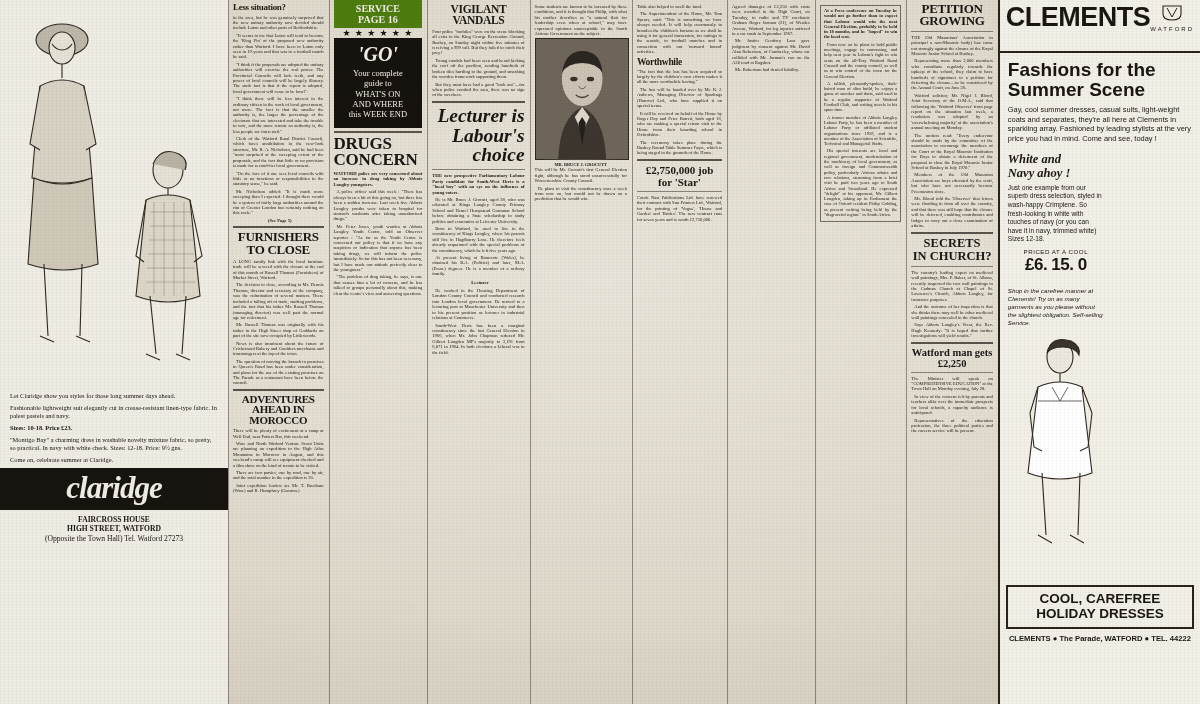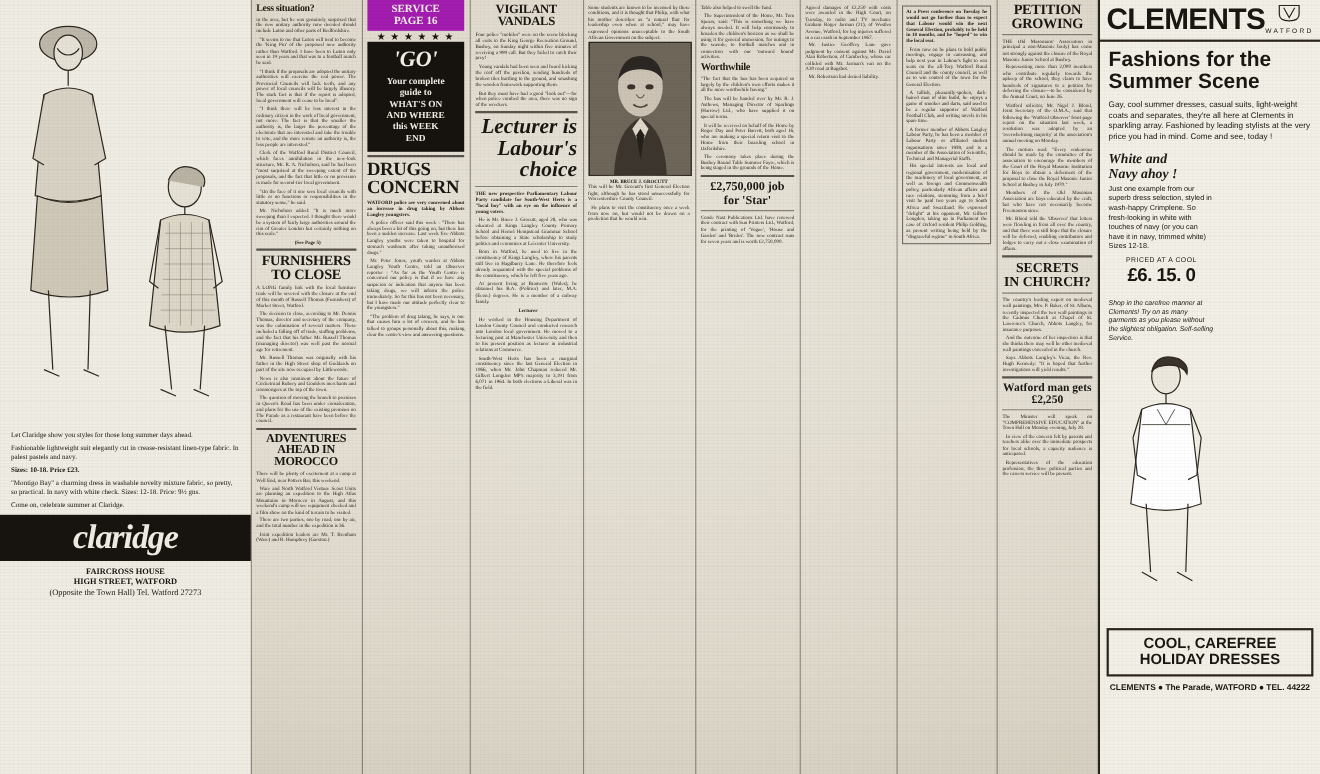--- a/index.html
+++ b/index.html
@@ -61,31 +61,31 @@
   .claridge-head{
     font-size:16px;font-weight:bold;text-align:center;line-height:1.08;
     margin:4px 0 5px;
   }
   .ad-small{font-size:6.4px;line-height:1.25;text-align:left;margin:0 10px 4px;}
   .ad-addr{font-size:7.6px;font-weight:bold;text-align:center;line-height:1.25;}
 
   
   .go-panel{background:#16120d;color:#f1eee5;text-align:center;padding:6px 15px 8px;}
   .go-title{font-size:20px;font-weight:bold;font-style:italic;line-height:1;}
-  .go-sub{font-size:8.5px;font-weight:bold;line-height:1.22;margin-top:4px;}
-  .service-top{background:#a21caf;color:#f1eee5;text-align:center;font-weight:bold;font-size:10px;line-height:1.1;padding:3px 0;}
+  .go-sub{font-size:8.5px;font-weight:normal;line-height:1.22;margin-top:4px;}
+  .service-top{background:#4d7c0f;color:#f1eee5;text-align:center;font-weight:bold;font-size:10px;line-height:1.1;padding:3px 0;}
   .stars{font-size:9px;letter-spacing:1px;text-align:center;color:#16120d;}
 
   
   #ad-clements{width:232px;background:#f2efe6;border-left:2px solid #2a231a;}
   .clements-word{
     font-size:27px;font-weight:bold;letter-spacing:-.5px;
     font-family:"Liberation Sans", sans-serif;
   }
-  .clem-bar{display:flex;align-items:center;justify-content:space-between;border-bottom:2px solid #2a231a;padding:2px 6px 3px;}
+  .clem-bar{display:flex;align-items:center;justify-content:space-between;border-bottom:2px solid #2a231a;padding:2px 6px 18px;}
   .clem-watford{font-size:6px;letter-spacing:2px;font-family:"Liberation Sans", sans-serif;}
   .clem-head{
     font-family:"Liberation Sans", sans-serif;
     font-size:19px;font-weight:bold;line-height:1.05;margin:7px 8px 5px;
   }
   .clem-body{font-family:"Liberation Sans", sans-serif;font-size:7.4px;line-height:1.3;margin:0 8px 6px;}
   .navy-head{font-family:"Liberation Serif", serif;font-style:italic;font-weight:bold;font-size:12.5px;line-height:1.1;margin:4px 8px 3px;}
   .price-big{font-family:"Liberation Sans", sans-serif;font-weight:bold;font-size:17px;text-align:center;letter-spacing:-.5px;}
   .price-small{font-family:"Liberation Sans", sans-serif;font-size:6.2px;text-align:center;letter-spacing:.5px;}
   .cool-box{border:2px solid #2a231a;margin:4px 6px 0;padding:5px 4px;text-align:center;}

